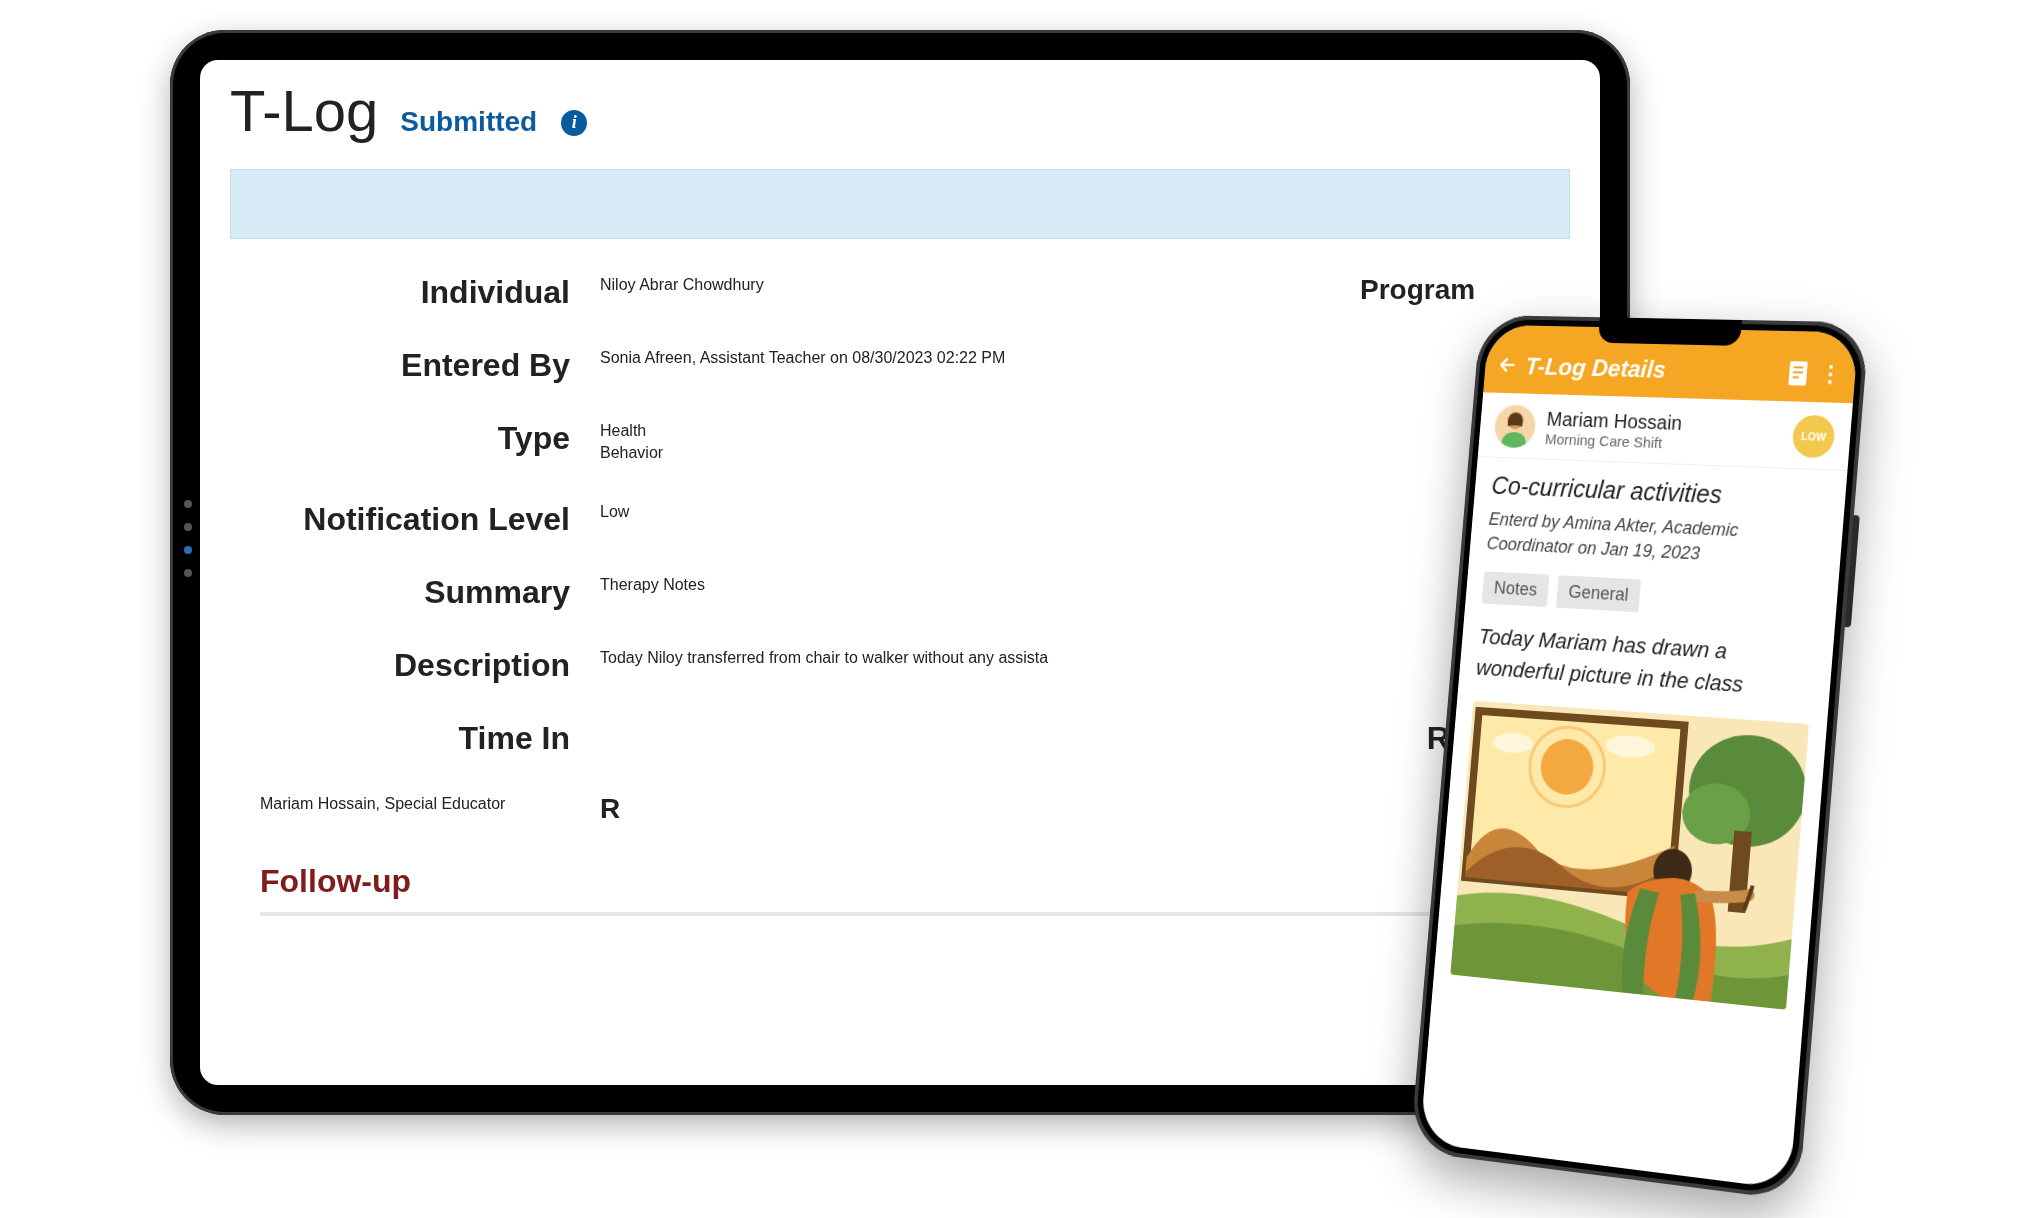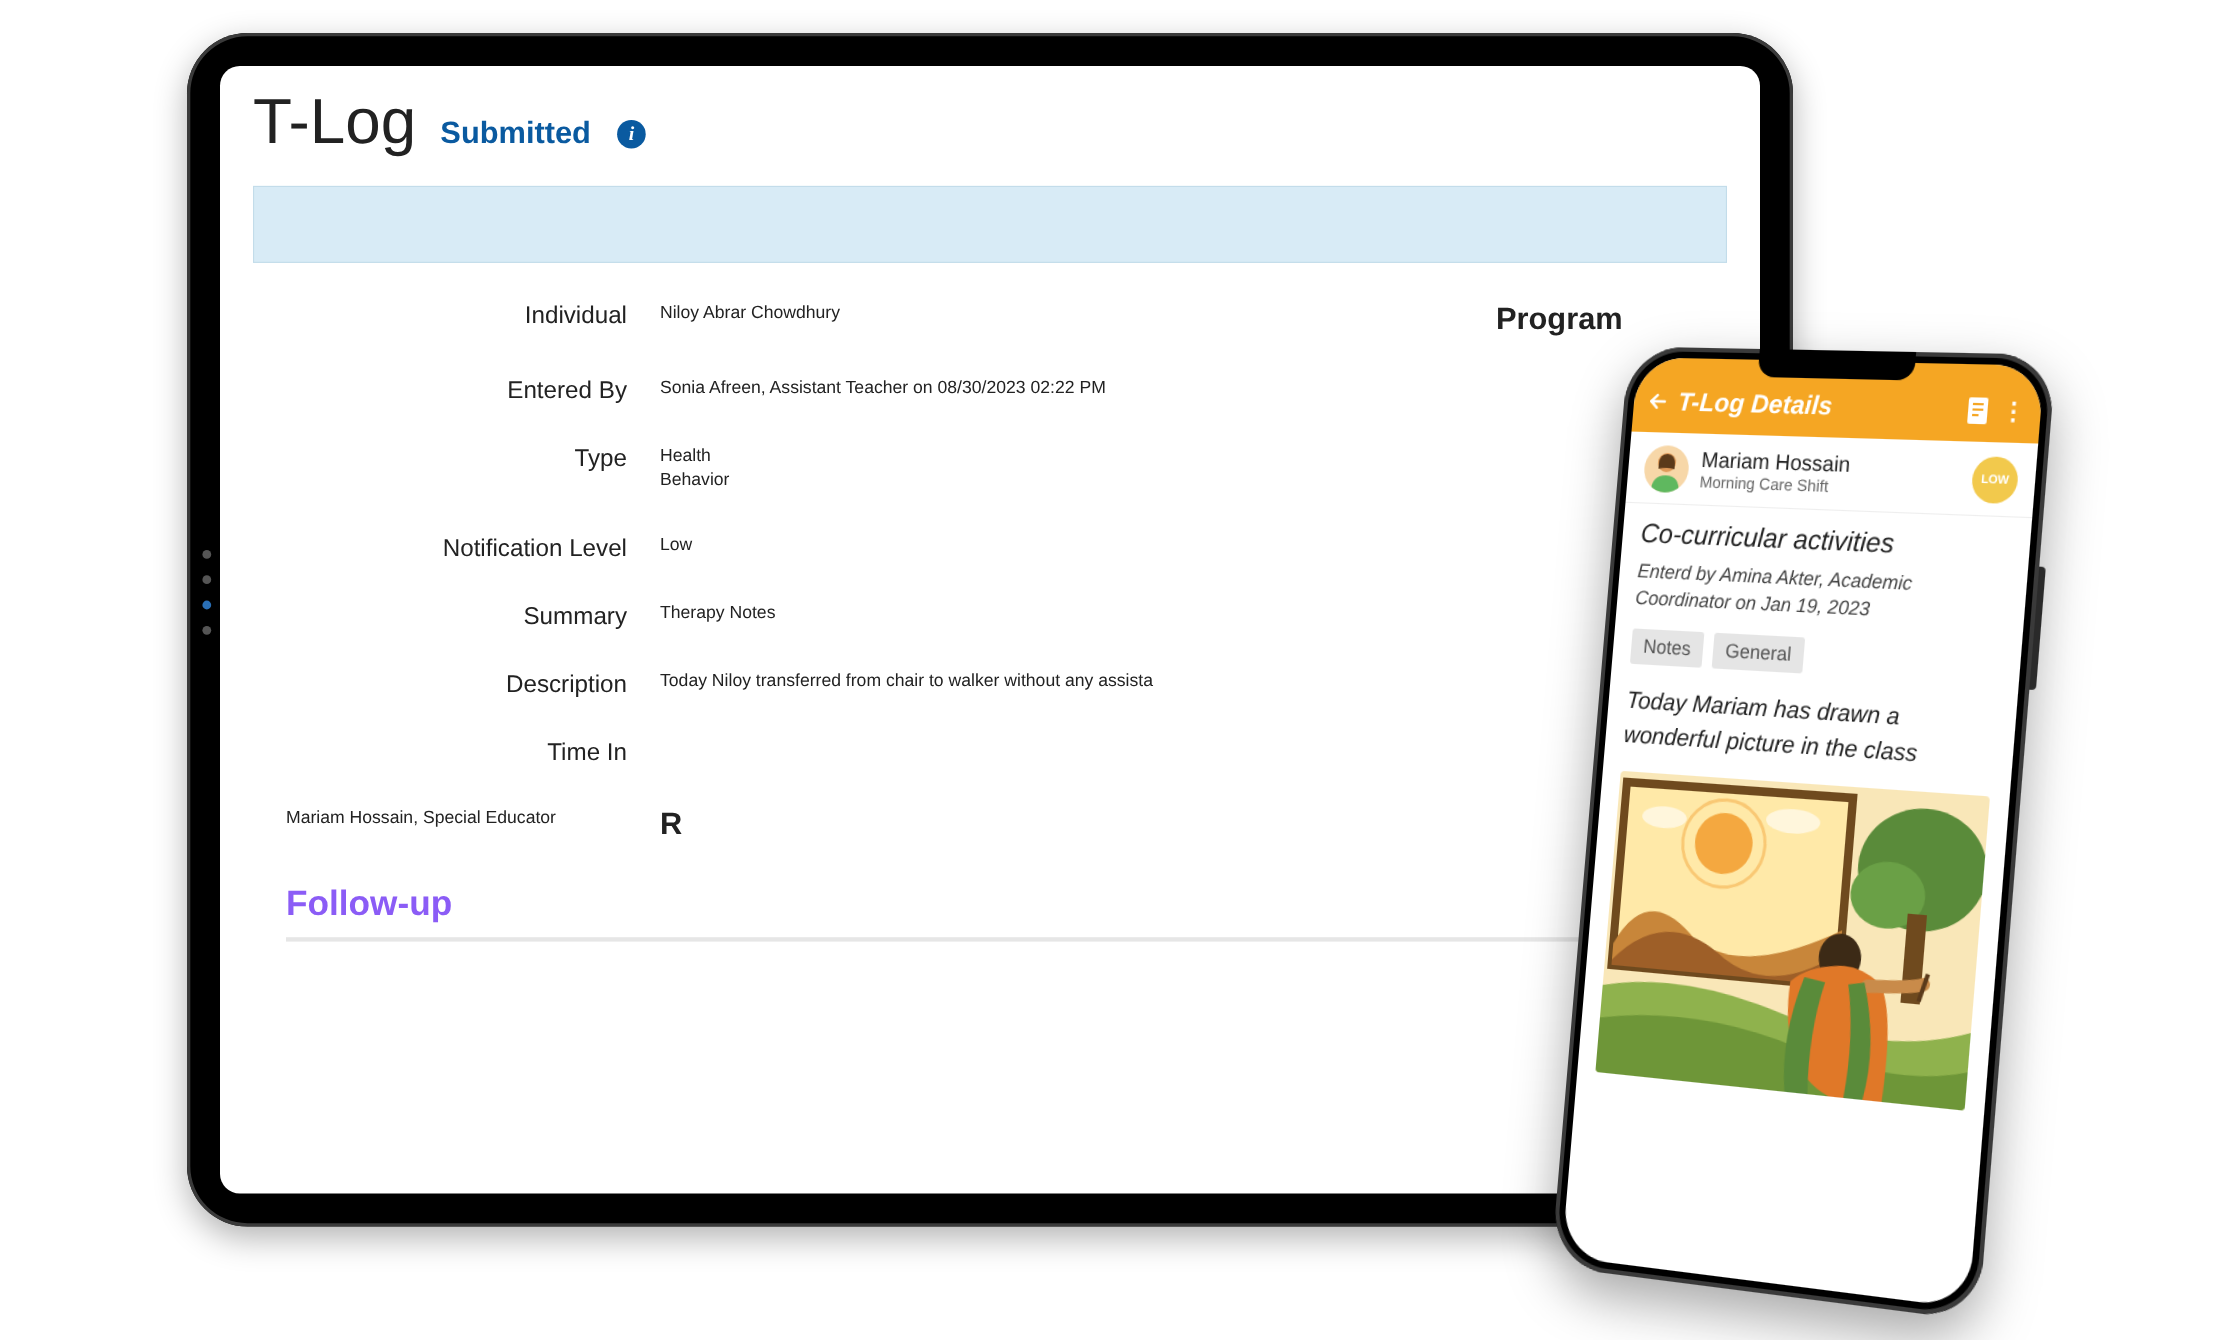--- a/index.html
+++ b/index.html
@@ -96,39 +96,39 @@
     }
     .details-grid {
       display: grid;
       grid-template-columns: 310px 1fr 200px;
       row-gap: 36px;
       column-gap: 30px;
       padding: 5px 10px 0 30px;
     }
     .label-cell {
       text-align: right;
-      font-size: 22px;
-      font-weight: 400;
+      font-size: 32px;
+      font-weight: 700;
       color: #222;
     }
     .value-cell {
       font-size: 16px;
       color: #222;
       line-height: 1.4;
     }
     .right-label-cell {
       font-size: 28px;
       font-weight: 700;
       color: #222;
       text-align: left;
     }
     .followup-heading {
       font-size: 32px;
       font-weight: 700;
-      color: #8b5cf6;
+      color: #7f1d1d;
       padding: 38px 0 12px 30px;
     }
     .followup-divider {
       height: 4px;
       background: #e6e6e6;
       margin: 0 0 0 30px;
     }
     
     .phone {
       position: absolute;

